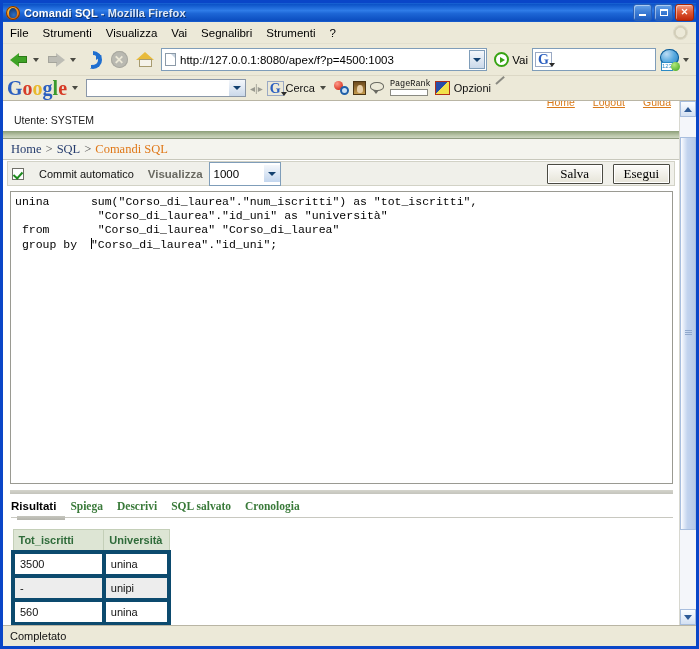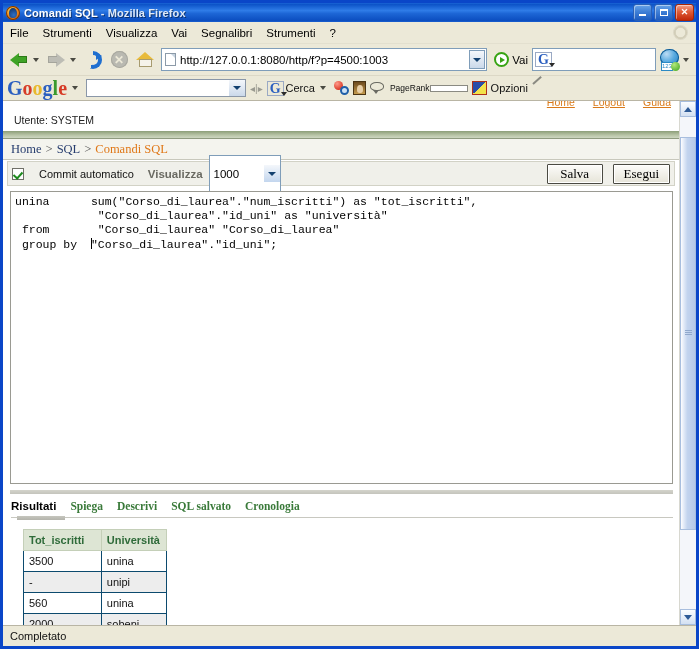--- a/index.html
+++ b/index.html
@@ -222,21 +222,21 @@
   }
   .gi-pop{width:16px;height:13px;position:relative;}
   .gi-pop:before{
     content:"";position:absolute;left:0;top:0;width:14px;height:9px;border-radius:45%;
     border:1px solid #6a6a62;box-sizing:border-box;
   }
   .gi-pop:after{
     content:"";position:absolute;left:3px;top:8px;width:0;height:0;
     border-left:3px solid transparent;border-right:3px solid transparent;border-top:4px solid #6a6a62;
   }
-  .pagerank{display:flex;flex-direction:row;align-items:flex-start;line-height:1;}
+  .pagerank{display:flex;flex-direction:column;align-items:flex-start;line-height:1;font-family:Liberation Mono, monospace;}
   .pr-label{font-size:8.5px;color:#111;}
   .pr-bar{width:36px;height:5px;background:#fff;border:1px solid #8a8a82;margin-top:1px;}
   .gi-hl{
     width:15px;height:14px;border:1px solid #b03018;box-sizing:border-box;
     background:linear-gradient(135deg,#2a4da8 0 48%,#f2e24a 48% 100%);position:relative;
   }
   .gi-pen{
     width:13px;height:13px;position:relative;
   }
   .gi-pen:after{
@@ -298,21 +298,21 @@
     width:12px;height:12px;background:#fff;border:1px solid #707068;box-sizing:border-box;
     position:relative;margin-right:4px;flex:0 0 12px;
   }
   .chk:after{
     content:"";position:absolute;left:2px;top:1px;width:4px;height:7px;
     border:solid #1d8a1d;border-width:0 2px 2px 0;transform:rotate(42deg);
   }
   .cmd-label{font-size:11px;color:#111;margin-right:14px;white-space:nowrap;margin-left:11px;}
   .cmd-sublabel{font-size:11.5px;color:#6a6a62;margin-right:6px;white-space:nowrap;font-weight:bold;}
   .sel{
-    width:72px;height:37px;background:#fff;border:1px solid #7f9db9;box-sizing:border-box;
+    width:72px;height:24px;background:#fff;border:1px solid #7f9db9;box-sizing:border-box;
     display:flex;align-items:center;font-size:11.5px;color:#000;padding-left:4px;
   }
   .sel-val{flex:1 1 auto;}
   .sel-btn{
     width:16px;height:17px;flex:0 0 16px;
     background:linear-gradient(to bottom,#f4f7fb,#c3d6ee);
     display:flex;align-items:center;justify-content:center;
   }
   .grow{flex:1 1 auto;}
   .btn{
@@ -347,30 +347,30 @@
     border-bottom:1px solid #c8c8c0;
   }
   .tab{font-size:11.5px;font-weight:bold;white-space:nowrap;}
   .tab.active{color:#000;}
   .tab.link{color:#3a7a3a;font-family:Liberation Serif, serif;}
   .tab-underline{
     position:absolute;left:14px;top:415px;width:48px;height:4px;
     background:linear-gradient(to bottom,#c6c6be,#b4b4ac);
   }
   .result-table{
-    position:absolute;left:20px;top:428px;width:144px;
+    position:absolute;left:8px;top:428px;width:160px;
     border-collapse:collapse;font-size:11px;
   }
   .result-table th{
     background:#dde5d4;color:#2f6b3a;font-weight:bold;font-size:11px;
     text-align:left;padding:4px 6px 4px 5px;
     border:1px solid #c4cfb8;white-space:nowrap;
   }
   .result-table td{
-    padding:4px 22px 4px 5px;border:1px solid #0c4a6e;color:#111;
+    padding:4px 22px 4px 5px;border:4px solid #0c4a6e;color:#111;
     background:#fff;white-space:nowrap;
   }
   .result-table tr.alt td{background:#ededed;}
   .result-table td.col-num{width:66px;}
   
   .statusbar{
     height:20px;flex:0 0 20px;background:#ece9d8;
     border-top:1px solid #b9b5a4;
     display:flex;align-items:center;padding-left:7px;
     font-size:11px;color:#111;
@@ -421,21 +421,21 @@
       </div>
     <div class="navbtn">
         <div class="stop">✕</div>
       </div>
     <div class="navbtn">
         <div class="home"></div>
       </div>
 
     <div class="urlbar">
       <div class="page-icon"></div>
-      <div class="url-text">http://127.0.0.1:8080/http/f?p=4500:1003</div>
+      <div class="url-text">http://127.0.0.1:8080/apex/f?p=4500:1003</div>
       <div class="dropdown-btn">
           <i class="dd-caret"></i>
         </div>
     </div>
 
     <div class="go-btn">
       <div class="go-circle"></div>
       <div class="go-label">Vai</div>
     </div>
 

